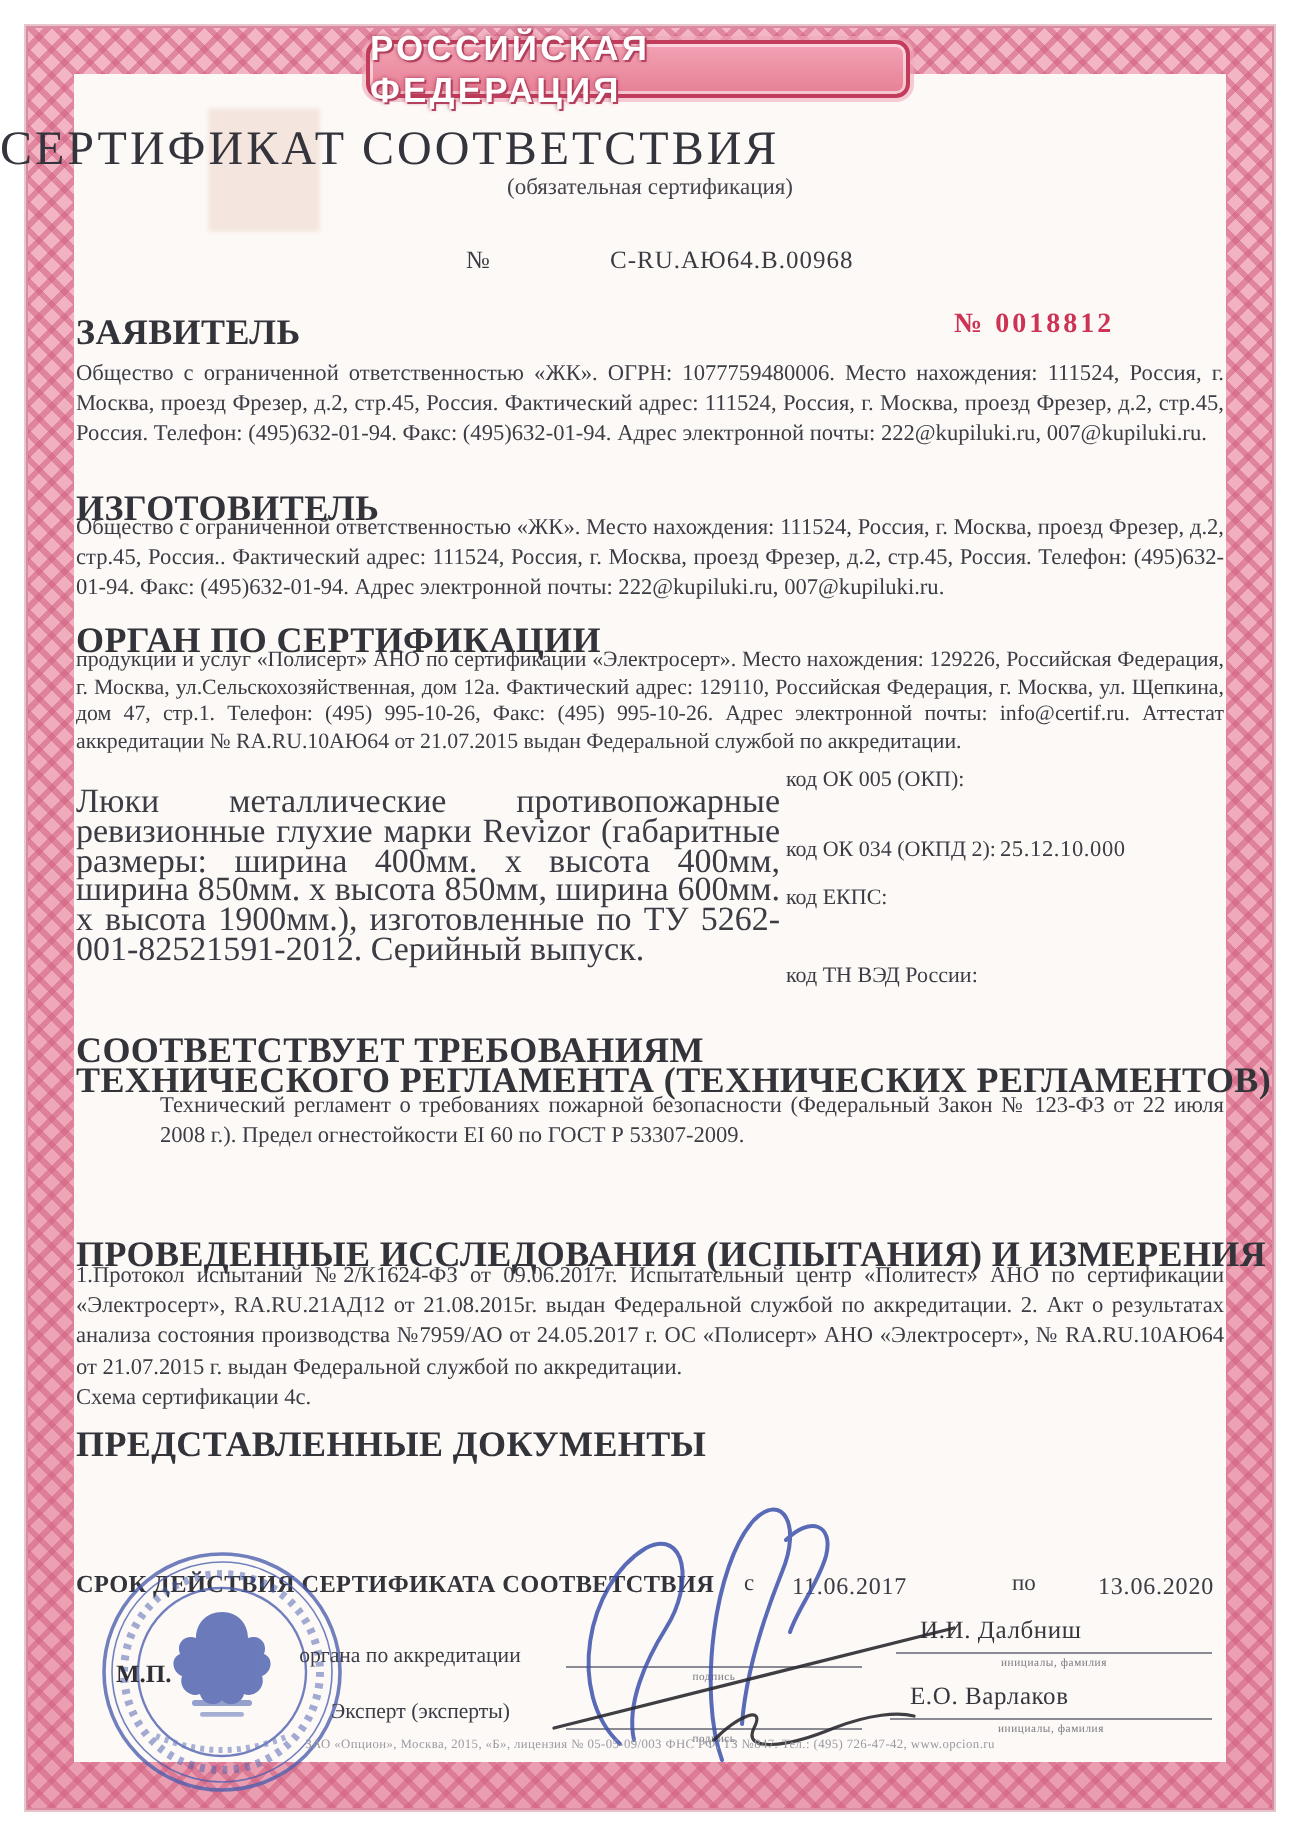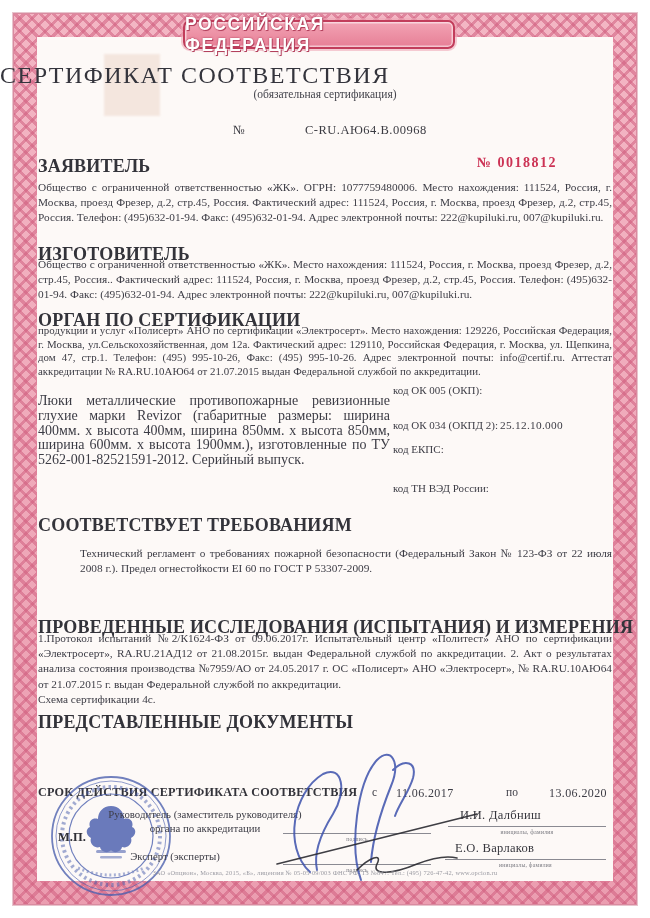--- a/index.html
+++ b/index.html
@@ -23,21 +23,21 @@
       color:#ffffff;text-shadow:0 0 2px #a8334f, 1px 1px 0 #b84763;}
   .title{position:absolute;left:0;top:62px;width:100%;font-size:24px;letter-spacing:1.5px;color:#34343c;}
   .subtitle{position:absolute;left:0;top:88px;width:100%;text-align:center;font-size:11.5px;color:#44444c;}
   .numrow{position:absolute;left:0;top:123px;width:100%;font-size:12.5px;color:#3b3b42;}
   .numrow .nolabel{position:absolute;left:233px;top:0;}
   .numrow .noval{position:absolute;left:305px;top:0;letter-spacing:.5px;}
   .h{position:absolute;left:38px;font-weight:bold;font-size:18px;letter-spacing:.2px;color:#33333a;}
   .p{position:absolute;left:38px;right:38px;font-size:11.3px;line-height:15.2px;text-align:justify;color:#3c3c45;}
   .serial{position:absolute;left:477px;top:155px;font-size:14px;font-weight:bold;letter-spacing:1.5px;color:#cc3355;}
   .dense{line-height:13.6px;font-size:10.9px;}
-  .prodcol{position:absolute;left:38px;top:394px;width:352px;font-size:14px;line-height:14.8px;text-align:justify;color:#3c3c45;}
+  .prodcol{position:absolute;left:38px;top:394px;width:352px;font-size:17px;line-height:14.8px;text-align:justify;color:#3c3c45;}
   .code{position:absolute;font-size:11px;color:#3c3c45;}
   .codeval{font-size:11.3px;margin-left:2px;letter-spacing:.3px;}
   .small-role{position:absolute;font-size:10.8px;color:#3c3c45;text-align:center;}
   .mp{position:absolute;left:58px;top:830px;font-weight:bold;font-size:12.5px;color:#2f2f36;}
   .sline{position:absolute;border-bottom:1px solid #8a8a92;height:0;}
   .caption{position:absolute;font-size:5.6px;color:#77777e;text-align:center;letter-spacing:.3px;}
   .name{position:absolute;font-size:12.5px;color:#36363d;letter-spacing:.3px;}
   .footer{position:absolute;left:0;top:869px;width:100%;text-align:center;font-size:6.4px;color:#9a9aa2;letter-spacing:.2px;}
   svg{position:absolute;overflow:visible;}
   .datebit{position:absolute;font-size:11.5px;color:#3c3c45;}
@@ -82,20 +82,21 @@
     <span>код ОК 034 (ОКПД 2):</span><span class="codeval">25.12.10.000</span>
   </div>
   <div class="code" style="left:393px;top:443px;">
     <span>код ЕКПС:</span>
   </div>
   <div class="code" style="left:393px;top:482px;">
     <span>код ТН ВЭД России:</span>
   </div>
 
   <div class="h" style="top:515px;">СООТВЕТСТВУЕТ ТРЕБОВАНИЯМ</div>
+  <div class="h" style="top:530px;">ТЕХНИЧЕСКОГО РЕГЛАМЕНТА (ТЕХНИЧЕСКИХ РЕГЛАМЕНТОВ)</div>
   <div class="p" style="top:546px;margin-left:42px;">Технический регламент о требованиях пожарной безопасности (Федеральный Закон № 123-ФЗ от 22 июля 2008 г.). Предел огнестойкости EI 60 по ГОСТ Р 53307-2009.</div>
 
   <div class="h" style="top:617px;">ПРОВЕДЕННЫЕ ИССЛЕДОВАНИЯ (ИСПЫТАНИЯ) И ИЗМЕРЕНИЯ</div>
   <div class="p" style="top:631px;">1.Протокол испытаний №2/К1624-ФЗ от 09.06.2017г. Испытательный центр «Политест» АНО по сертификации «Электросерт», RA.RU.21АД12 от 21.08.2015г. выдан Федеральной службой по аккредитации. 2. Акт о результатах анализа состояния производства №7959/АО от  24.05.2017 г. ОС «Полисерт» АНО «Электросерт»,  № RA.RU.10АЮ64 от 21.07.2015 г. выдан Федеральной службой по аккредитации.</div>
   <div class="p" style="top:692px;">Схема сертификации 4с.</div>
 
   <div class="h" style="top:712px;">ПРЕДСТАВЛЕННЫЕ ДОКУМЕНТЫ</div>
 
   <div class="h validity" style="top:785px;font-size:12.2px;">СРОК ДЕЙСТВИЯ СЕРТИФИКАТА СООТВЕТСТВИЯ</div>
   <div class="datebit" style="left:372px;top:786px;">с</div>
@@ -113,23 +114,22 @@
     </g>
     <g fill="#4a5fae" opacity="0.82">
       <path d="M83 34 c8 0 13 6 13 13 c6 -2 10 3 8 8 c5 2 4 9 -1 11 c2 6 -4 11 -9 9 c-1 5 -8 7 -11 3 c-3 4 -10 2 -11 -3 c-5 2 -11 -3 -9 -9 c-5 -2 -6 -9 -1 -11 c-2 -5 2 -10 8 -8 c0 -7 5 -13 13 -13 z"></path>
       <rect x="68" y="78" width="30" height="3" rx="1.5" opacity="0.7"></rect>
       <rect x="72" y="84" width="22" height="2.4" rx="1.2" opacity="0.6"></rect>
     </g>
   </svg>
 
   <div class="mp">М.П.</div>
 
-  <div class="small-role" style="left:95px;top:808px;width:220px;">Руководитель (заместитель руководителя)</div>
   <div class="small-role" style="left:95px;top:822px;width:220px;">органа по аккредитации</div>
-  <div class="small-role" style="left:95px;top:850px;width:160px;">Эксперт (эксперты)</div>
+  <div class="small-role" style="left:95px;top:850px;width:160px;text-align:right;">Эксперт (эксперты)</div>
 
   <div class="sline" style="left:283px;top:833px;width:148px;"></div>
   <div class="caption" style="left:283px;top:836px;width:148px;">подпись</div>
   <div class="sline" style="left:283px;top:864px;width:148px;"></div>
   <div class="caption" style="left:283px;top:867px;width:148px;">подпись</div>
 
   <div class="name" style="left:460px;top:808px;">И.И. Далбниш</div>
   <div class="sline" style="left:448px;top:826px;width:158px;"></div>
   <div class="caption" style="left:448px;top:829px;width:158px;">инициалы, фамилия</div>
 

